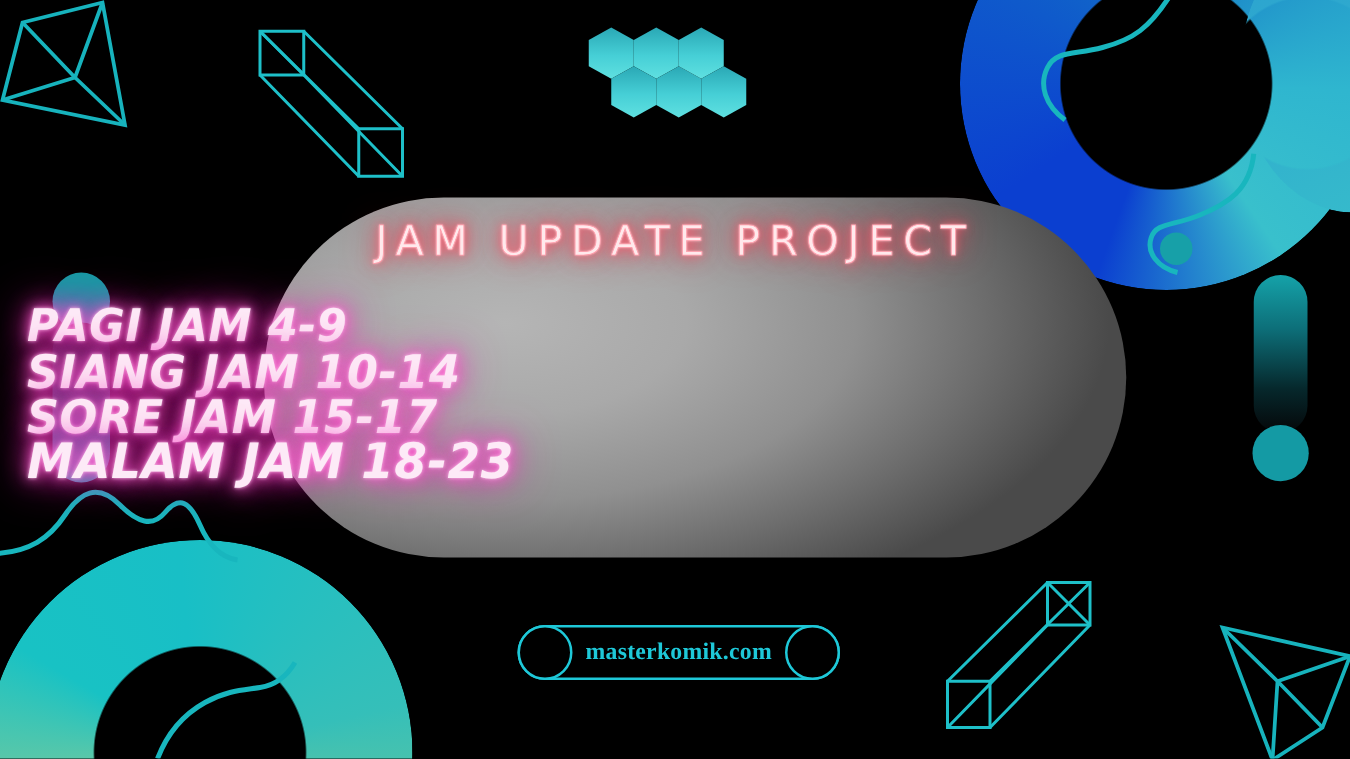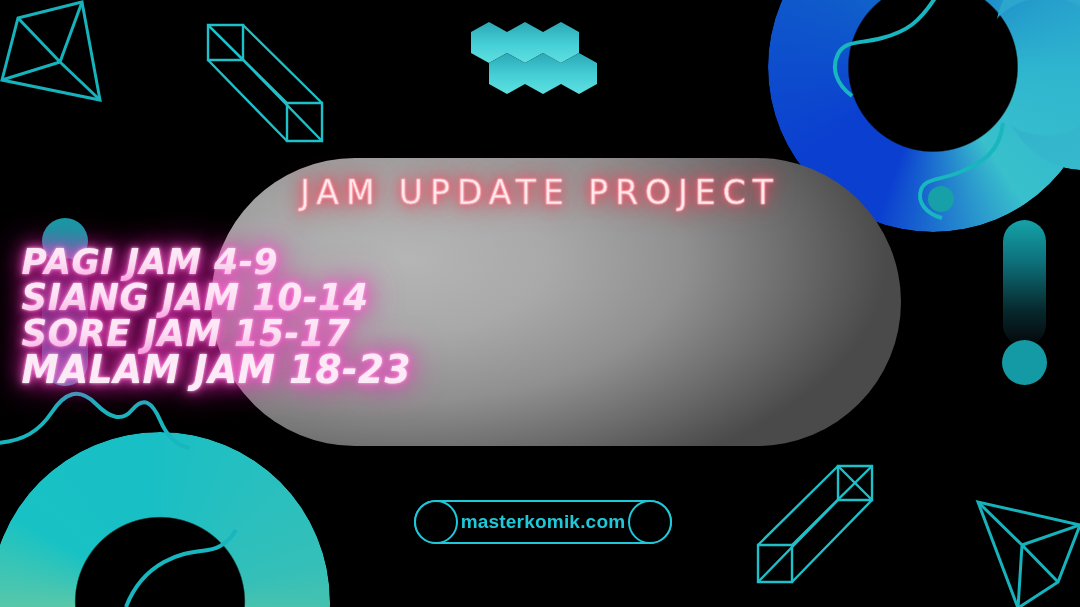--- a/index.html
+++ b/index.html
@@ -199,21 +199,21 @@
   .badge-ring.left  { left: 414px; }
   .badge-ring.right { left: 628px; }
   .badge-text {
     position: absolute;
     left: 414px;
     top: 500px;
     width: 258px;
     height: 44px;
     line-height: 44px;
     text-align: center;
-    font-family: Liberation Sans, sans-serif;
+    font-family: Liberation Serif, serif;
     font-size: 19px;
     font-weight: 700;
     letter-spacing: 0.2px;
     color: #1ec8d8;
   }
 </style>
 </head>
 <body>
 
 <div id="poster">

